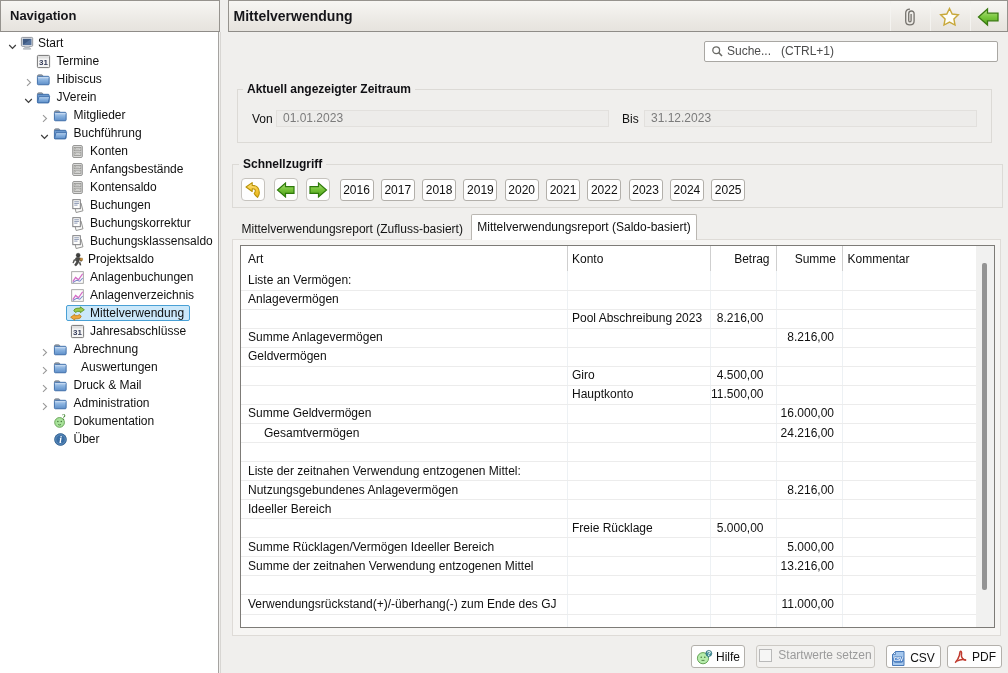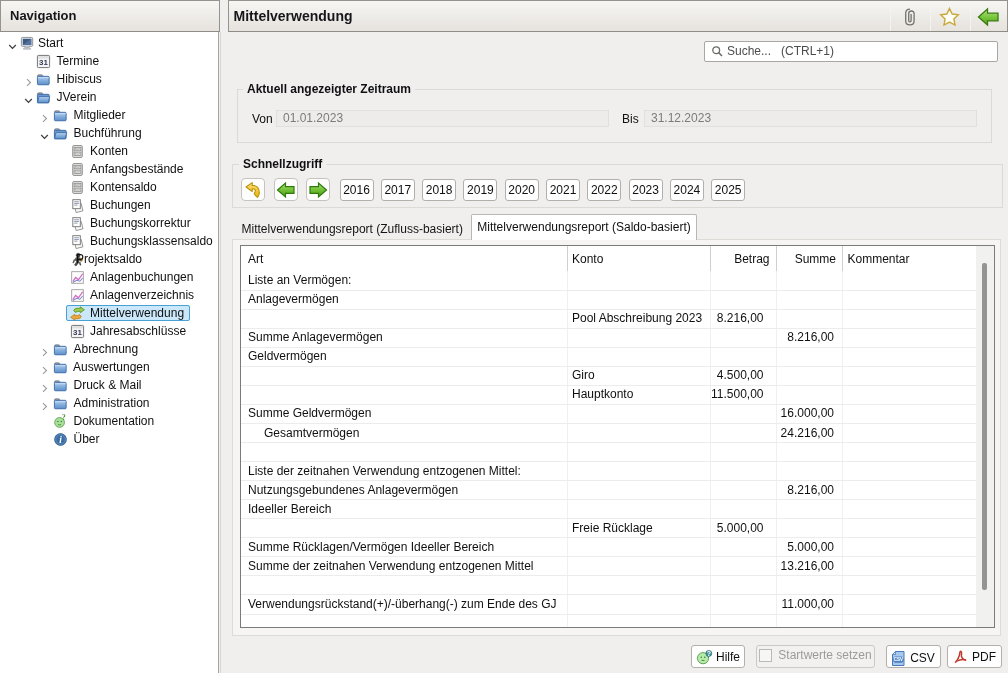--- a/index.html
+++ b/index.html
@@ -158,21 +158,21 @@
     <span style="position:absolute;left:90px;">Buchungsklassensaldo</span>
   </div>
 <div class="trow" style="top:250px;width:219px;">
     <span class="ticon" style="left:69.5px;"><svg width="15" height="15" viewBox="0 0 16 16">
         <circle cx="8.7" cy="3.4" r="2.1" fill="#3f3f3d" stroke="#2a2a28" stroke-width="0.5"></circle>
         <path d="M6.2 6.2 q2.8-1.6 5 0.4 l1.6 2.6 l-1.2 0.9 l-1.6-2 l-0.6 3.2 l-3 3.6 l-1.6-1 l2.2-3.4 l-1.4-2.2 Z" fill="#4a4a48" stroke="#303030" stroke-width="0.5"></path>
         <path d="M6.4 7 l-2.6 1.2 l-1.2 3.4 l1.4 0.5 l1.2-2.8 l2-0.8 Z" fill="#5a5a57"></path>
         <path d="M9.4 11.2 l1.2 3.2 l1.5-0.4 l-1.1-3.4 Z" fill="#4a4a48"></path>
         <rect x="10.6" y="6.6" width="2.8" height="2.4" rx="0.4" fill="#c9913c" stroke="#8a5c14" stroke-width="0.5"></rect>
       </svg></span>
-    <span style="position:absolute;left:76px;">Projektsaldo</span>
+    <span style="position:absolute;left:88px;">Projektsaldo</span>
   </div>
 <div class="trow" style="top:268px;width:219px;">
     <span class="ticon" style="left:69.5px;"><svg width="15" height="15" viewBox="0 0 16 16">
         <rect x="1.8" y="1.8" width="12.4" height="12.4" fill="#fdfdfc" stroke="#9a9a98" stroke-width="0.9"></rect>
         <path d="M3 12.5 L6 8 L9 10.5 L13.5 4" fill="none" stroke="#d36bc6" stroke-width="1.4"></path>
         <path d="M3 13.5 L7 11 L10.5 12 L13.5 8.5" fill="none" stroke="#7a86c8" stroke-width="1.1"></path>
       </svg></span>
     <span style="position:absolute;left:90px;">Anlagenbuchungen</span>
   </div>
 <div class="trow" style="top:286px;width:219px;">
@@ -212,21 +212,21 @@
   </div>
 <div class="trow" style="top:358px;width:219px;">
     <span class="chev" style="left:40px;"><svg width="9" height="9" viewBox="0 0 9 9">
         <path d="M3 1.2 L6.5 4.5 L3 7.8" fill="none" stroke="#9a9a9a" stroke-width="1.1"></path>
       </svg></span>
     <span class="ticon" style="left:52.5px;"><svg width="15" height="15" viewBox="0 0 16 16">
         <path d="M1.5 4.5 q0-1.5 1.5-1.5 l3 0 q1 0 1.2 1 l0.2 0.8 l-5.9 0 Z" fill="#9aa2ab" stroke="#6f7780" stroke-width="0.8"></path>
         <rect x="1.5" y="4.6" width="12.5" height="9" rx="1" fill="url(#fg)" stroke="#3c6ca8" stroke-width="1"></rect>
         <path d="M2.3 5.4 l11 0 l0 1.2 l-11 0 Z" fill="#c3d8f0"></path>
       </svg></span>
-    <span style="position:absolute;left:73px;">Auswertungen</span>
+    <span style="position:absolute;left:81px;">Auswertungen</span>
   </div>
 <div class="trow" style="top:376px;width:212px;">
     <span class="chev" style="left:40px;"><svg width="9" height="9" viewBox="0 0 9 9">
         <path d="M3 1.2 L6.5 4.5 L3 7.8" fill="none" stroke="#9a9a9a" stroke-width="1.1"></path>
       </svg></span>
     <span class="ticon" style="left:52.5px;"><svg width="15" height="15" viewBox="0 0 16 16">
         <path d="M1.5 4.5 q0-1.5 1.5-1.5 l3 0 q1 0 1.2 1 l0.2 0.8 l-5.9 0 Z" fill="#9aa2ab" stroke="#6f7780" stroke-width="0.8"></path>
         <rect x="1.5" y="4.6" width="12.5" height="9" rx="1" fill="url(#fg)" stroke="#3c6ca8" stroke-width="1"></rect>
         <path d="M2.3 5.4 l11 0 l0 1.2 l-11 0 Z" fill="#c3d8f0"></path>
       </svg></span>

